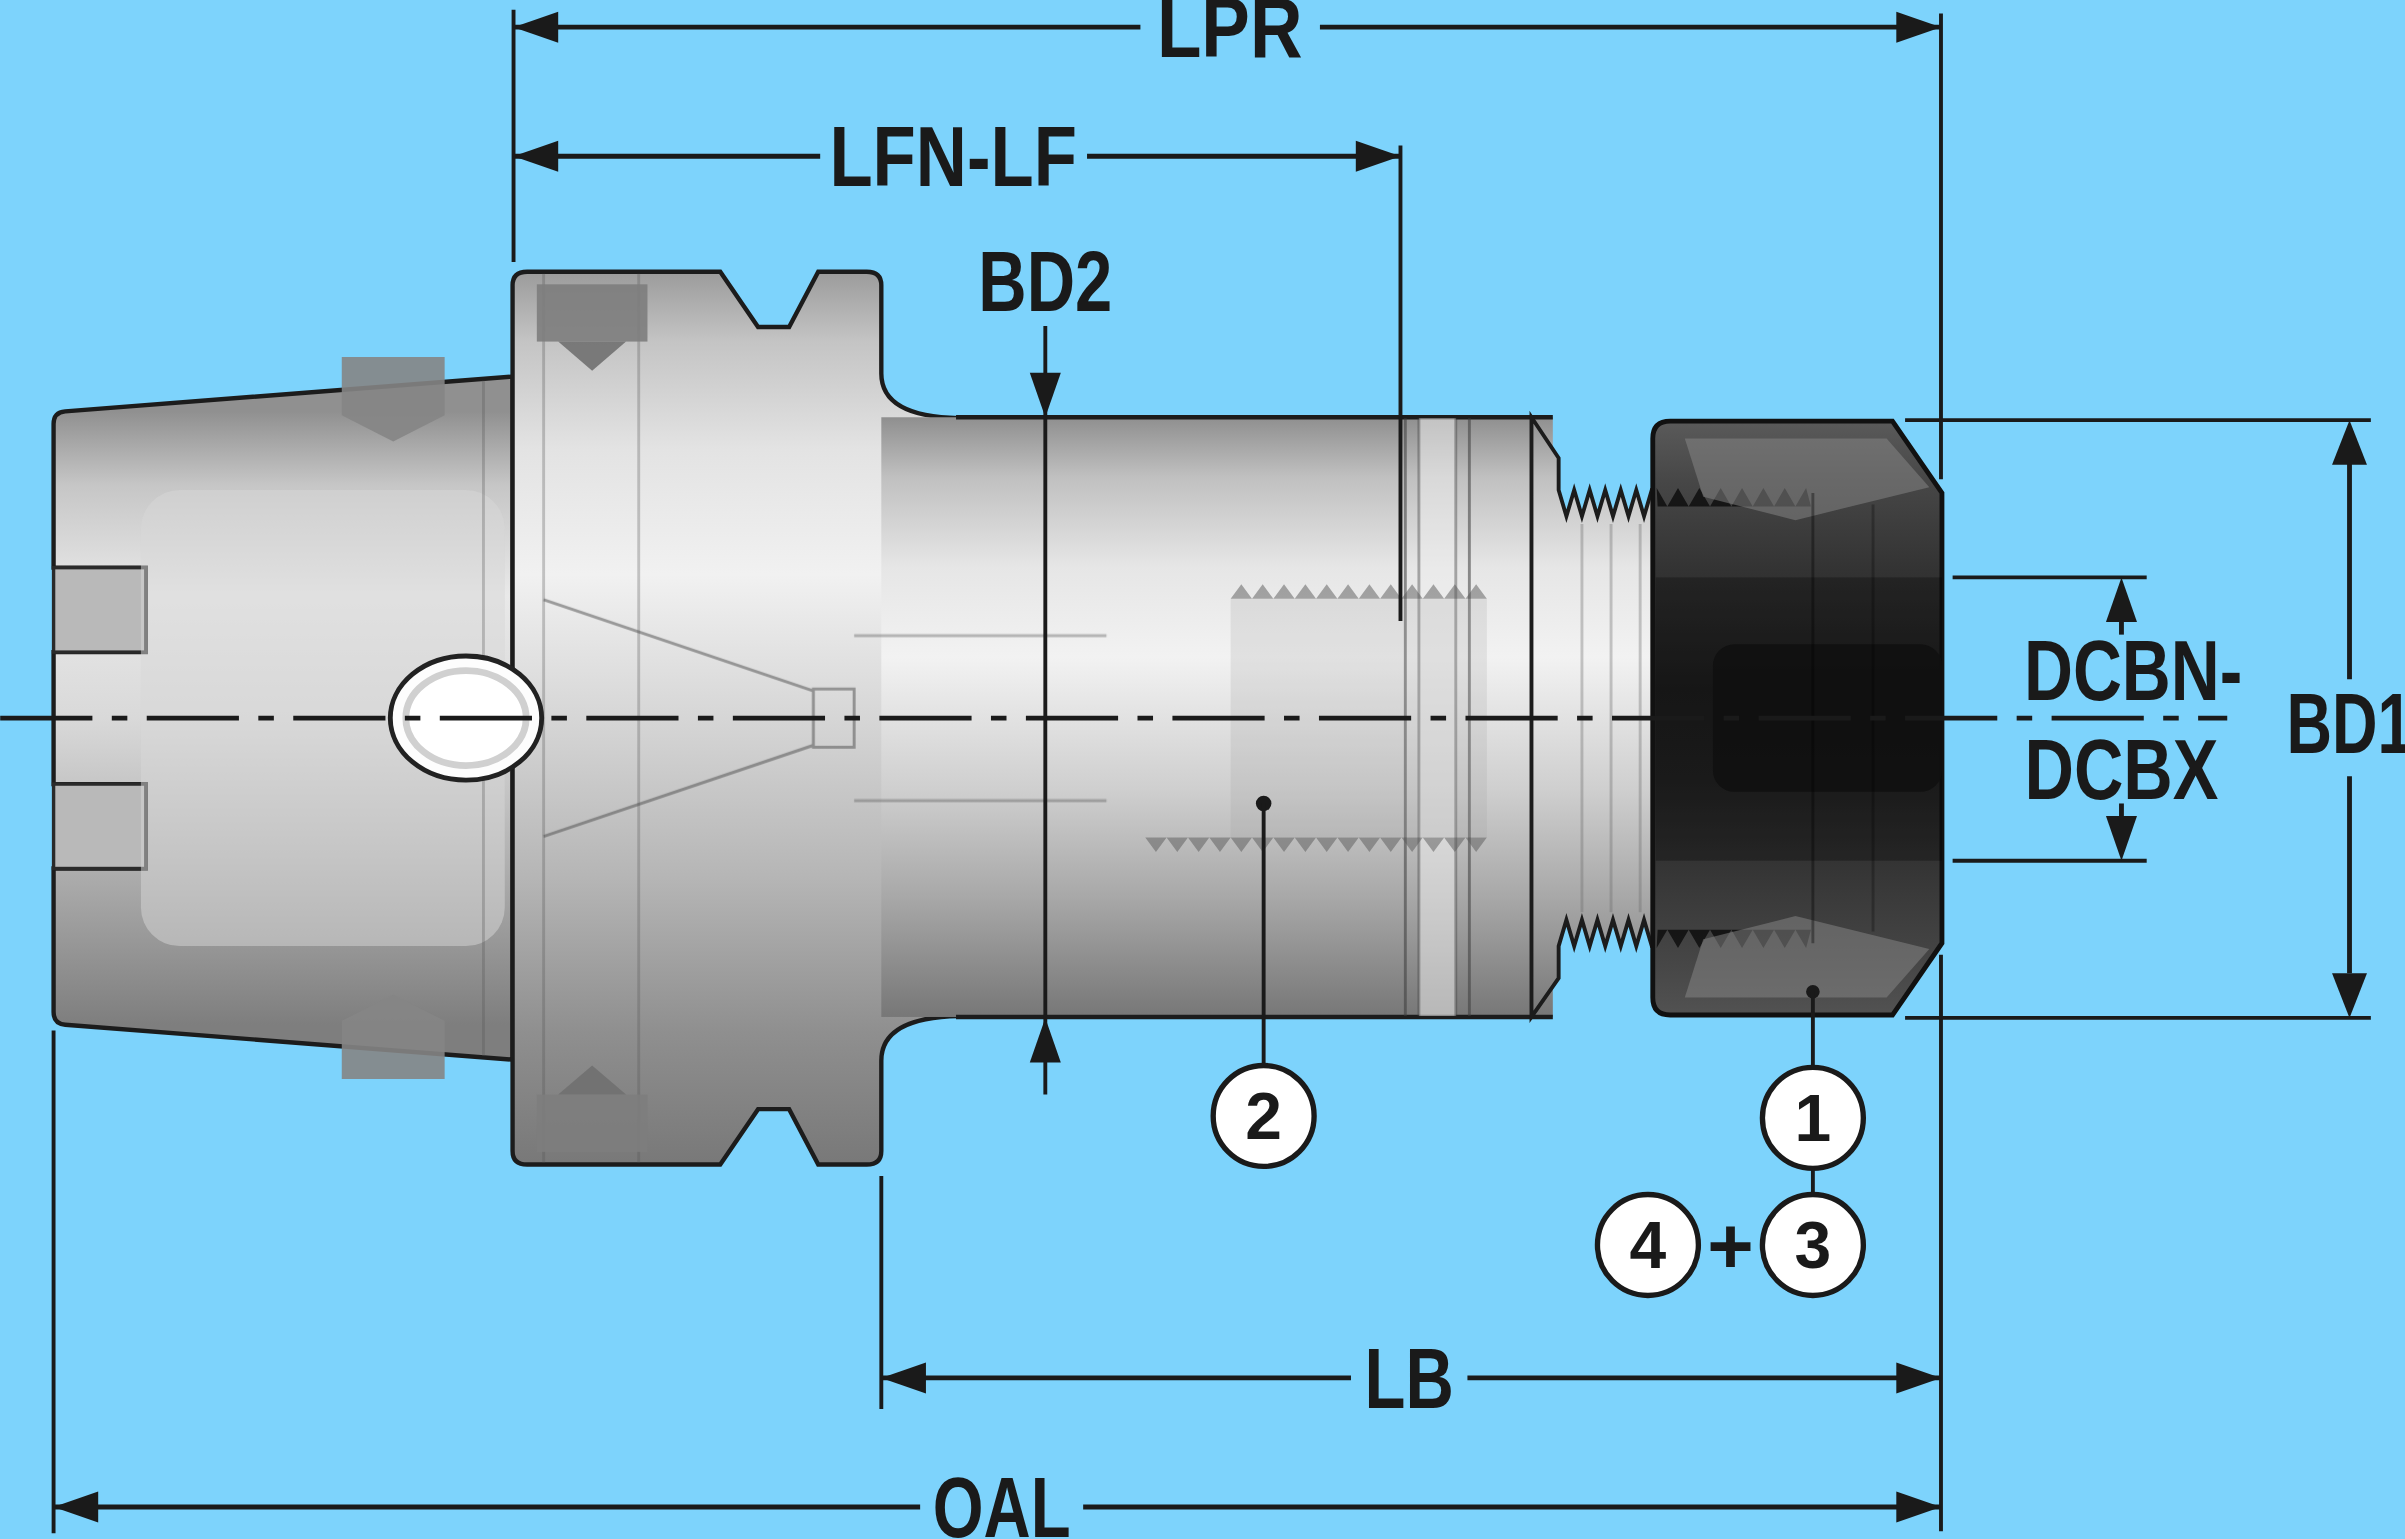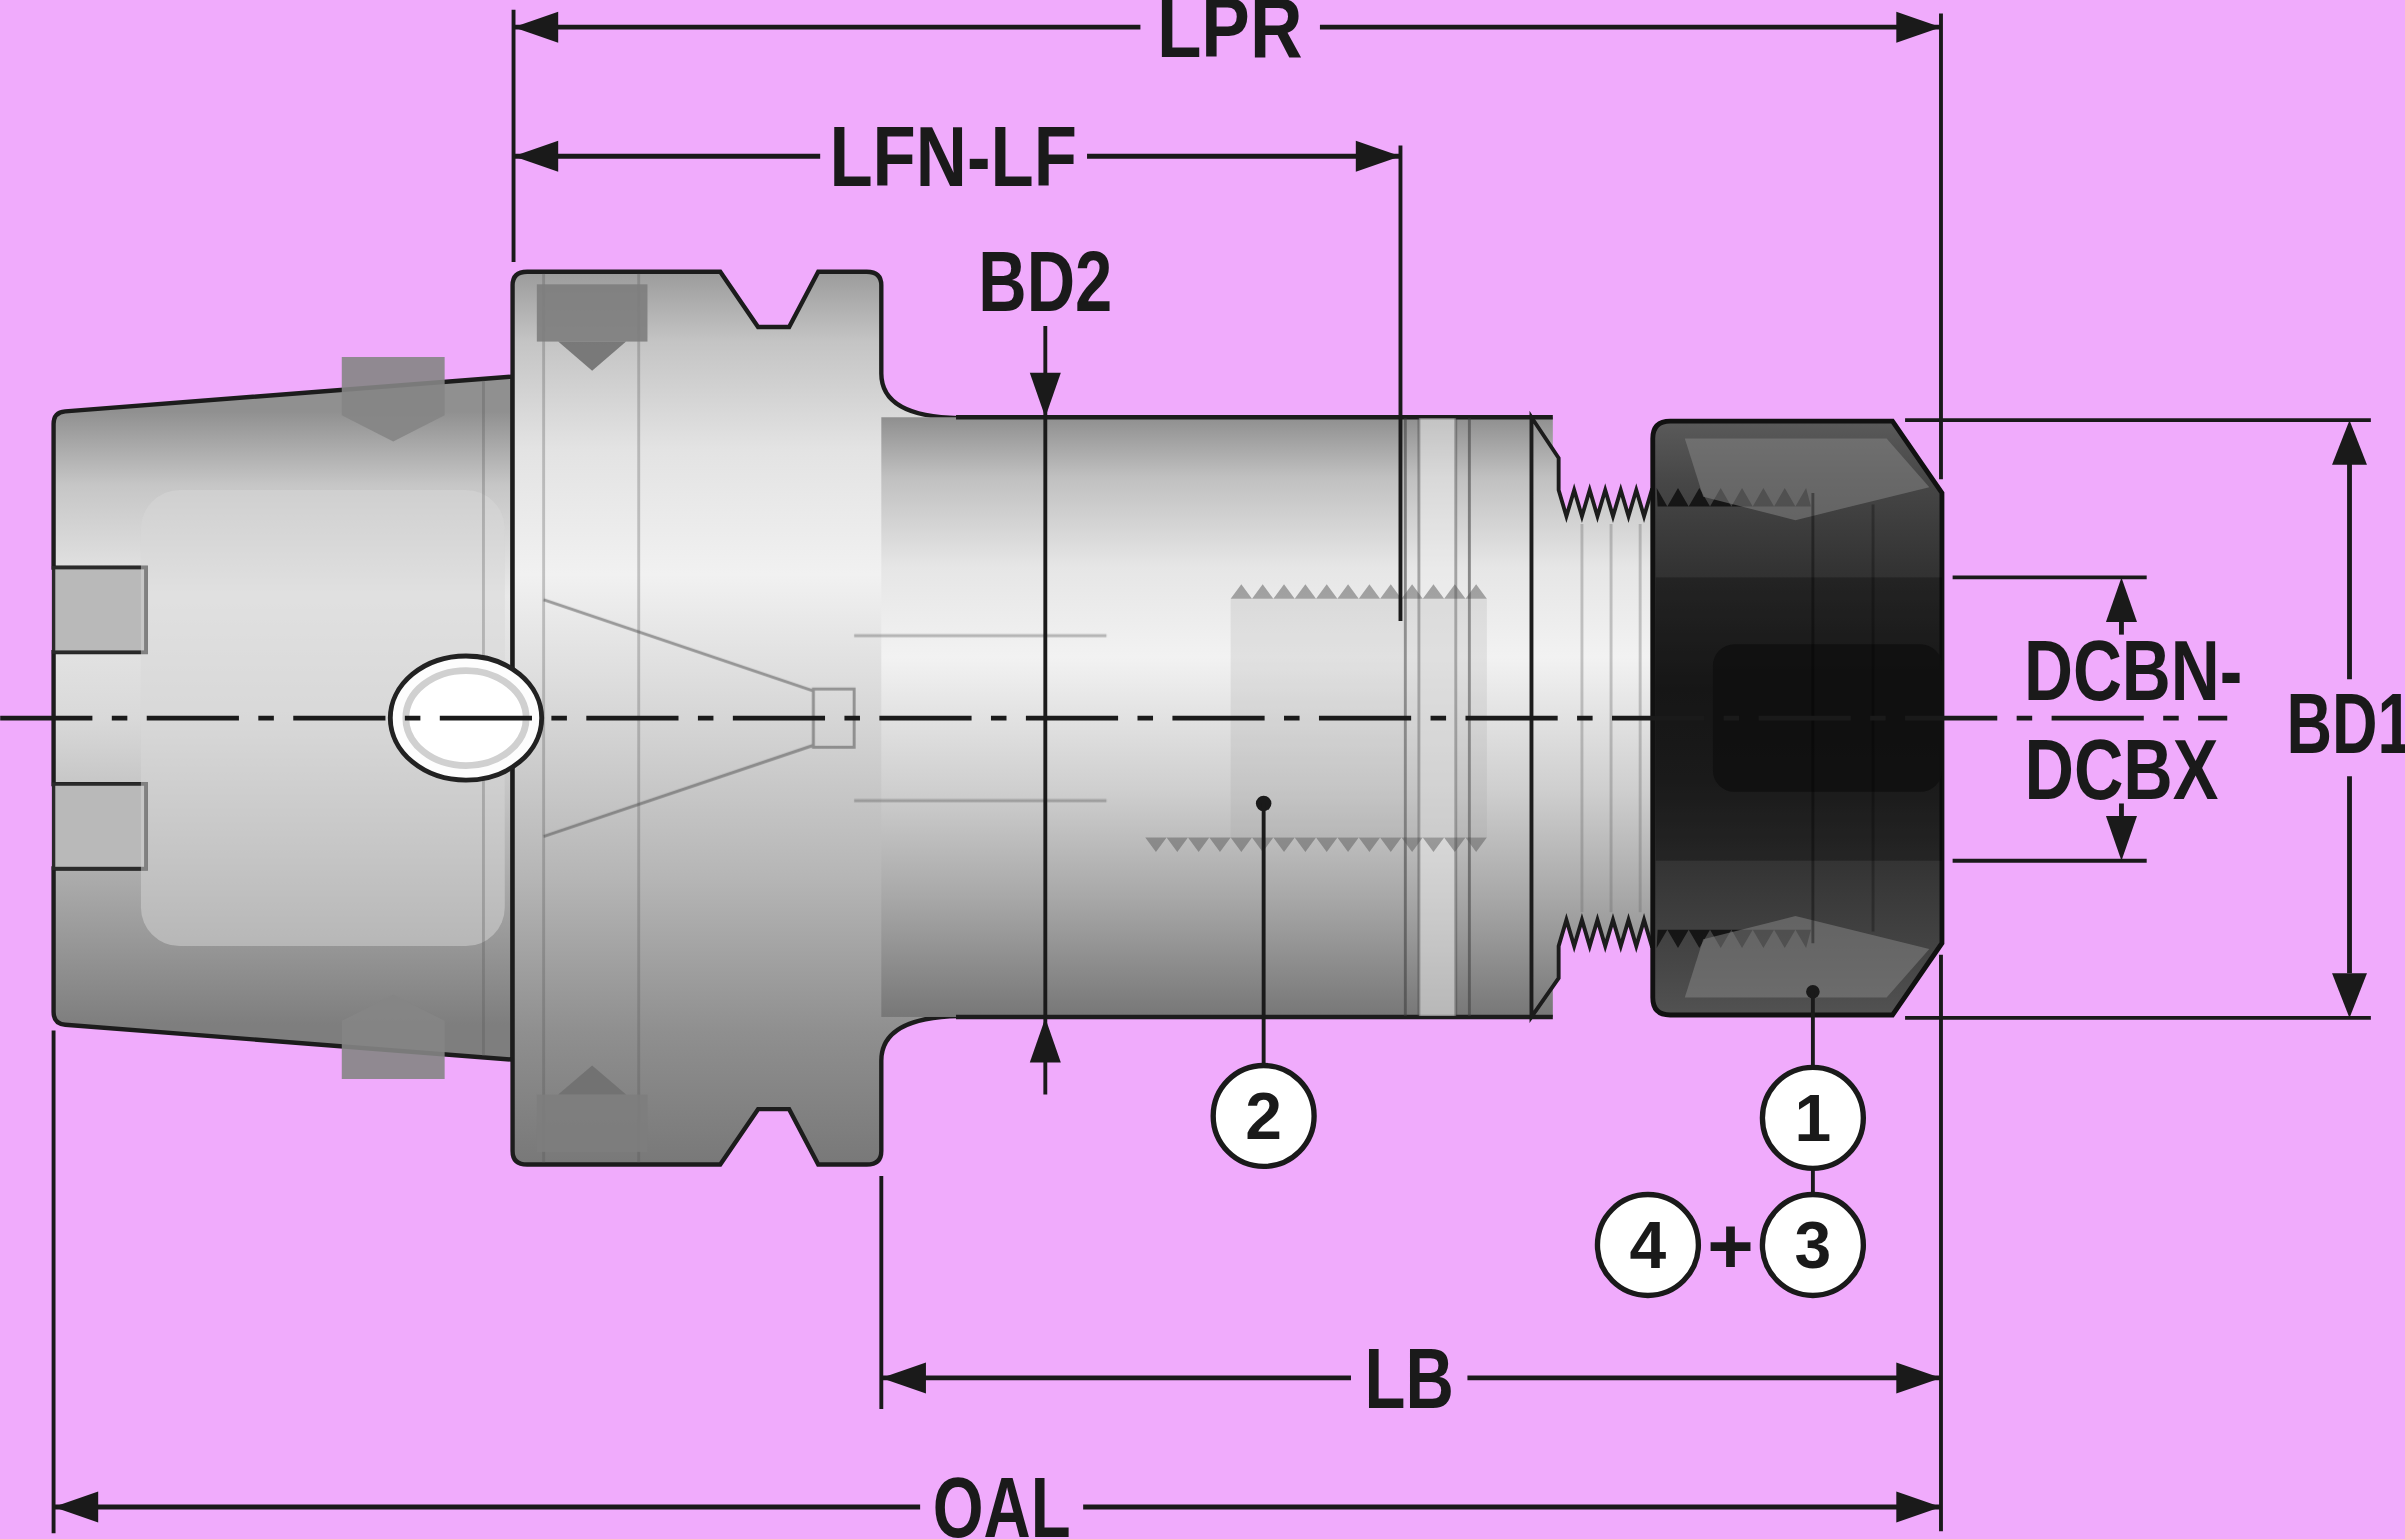--- a/index.html
+++ b/index.html
@@ -1,16 +1,16 @@
 <!DOCTYPE html>
 <html><head>
 <meta charset="utf-8">
 <style>
   html,body{margin:0;padding:0;background:#ffffff;}
-  .stage{width:2406px;height:1540px;position:relative;background:#f0abfc;overflow:hidden;}
+  .stage{width:2406px;height:1540px;position:relative;background:#7dd3fc;overflow:hidden;}
   svg{display:block;}
   text{font-family:"Liberation Sans", sans-serif;fill:#1a1a1a;}
   .dimlabel{font-size:88px;font-weight:700;}
   .callout-num{font-size:68px;font-weight:700;}
   .plus{font-size:82px;font-weight:700;}
   .dimline{stroke:#1a1a1a;stroke-width:5;fill:none;}
   .extline{stroke:#1a1a1a;stroke-width:4;fill:none;}
   .thinline{stroke:#1a1a1a;stroke-width:4;fill:none;}
   .arrow{fill:#1a1a1a;stroke:none;}
   .callout-circle{fill:#ffffff;stroke:#1a1a1a;stroke-width:5.5;}

